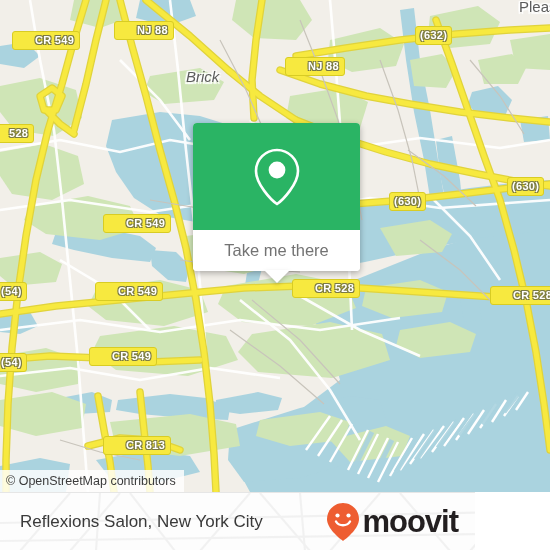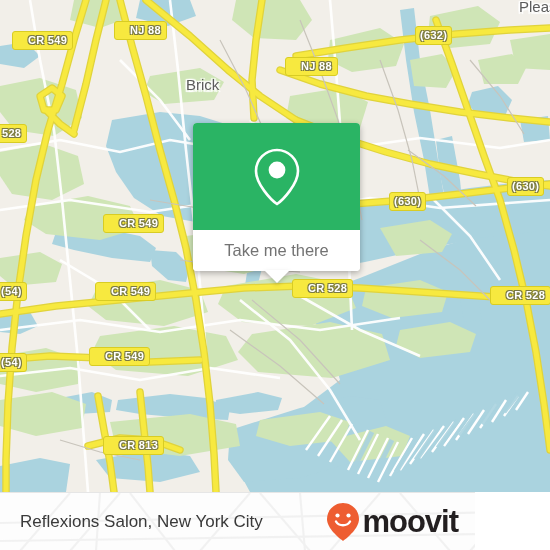--- a/index.html
+++ b/index.html
@@ -21,21 +21,21 @@
   
   .shield{
     position:absolute;
     background:#f7e93f;
     border:1.5px solid #d8cc24;
     border-radius:3px;
     color:#fff;
     font-weight:bold;
     font-size:11px;
     line-height:14px;
-    padding:1px 5px 2px 15px;
+    padding:1px 5px 2px 22px;
     white-space:nowrap;
     text-shadow:
       -1px -1px 0 #7a7a45, 1px -1px 0 #7a7a45,
       -1px  1px 0 #7a7a45, 1px  1px 0 #7a7a45;
     letter-spacing:.3px;
   }
   .shield.paren{ padding:1px 4px 2px 4px; }
 
   
   .place{
@@ -318,21 +318,21 @@
           <path d="M470,60 L500,96 L524,134"></path>
           <path d="M230,330 L280,366 L324,404"></path>
           <path d="M60,440 L100,452 L140,460"></path>
           <path d="M408,150 L444,176 L476,206"></path>
           <path d="M252,300 L300,340 L340,384"></path>
         </g>
 
       </g>
     </svg>
 
-    <div class="place" style="left:186px; top:76px;">Brick</div>
+    <div class="place" style="left:186px; top:68px;font-style:italic;">Brick</div>
     <div class="place" style="left:519px; top:-2px;">Pleas</div>
 
     <div class="shield" style="left:12px;  top:31px;">CR 549</div>
     <div class="shield" style="left:114px; top:21px;">NJ 88</div>
     <div class="shield" style="left:285px; top:57px;">NJ 88</div>
     <div class="shield paren" style="left:415px; top:26px;">(632)</div>
     <div class="shield" style="left:-14px; top:124px;">528</div>
     <div class="shield paren" style="left:389px; top:192px;">(630)</div>
     <div class="shield paren" style="left:507px; top:177px;">(630)</div>
     <div class="shield" style="left:103px; top:214px;">CR 549</div>
@@ -348,20 +348,21 @@
       <div id="callout-img">
         <svg width="52" height="62" viewBox="0 0 52 62">
           <path d="M26,4 C14.4,4 5,13.4 5,25 C5,38 20,54 26,58 C32,54 47,38 47,25 C47,13.4 37.6,4 26,4 Z" fill="none" stroke="#ffffff" stroke-width="2.6"></path>
           <circle cx="26" cy="24" r="8.4" fill="#ffffff"></circle>
         </svg>
       </div>
       <div id="callout-label">Take me there</div>
       <div id="callout-tip"></div>
     </div>
 
+    <div id="osm-attr">© OpenStreetMap contributors</div>
   </div>
 
   <div id="footer">
 
     <svg id="footer-watermark" width="550" height="58" viewBox="0 0 550 58">
       <g stroke="#e9e9e9" stroke-width="2.2" fill="none">
         <path d="M20,58 L70,0"></path>
           <path d="M70,58 L120,0"></path>
         <path d="M130,0 L175,58"></path>
           <path d="M200,58 L250,0"></path>

